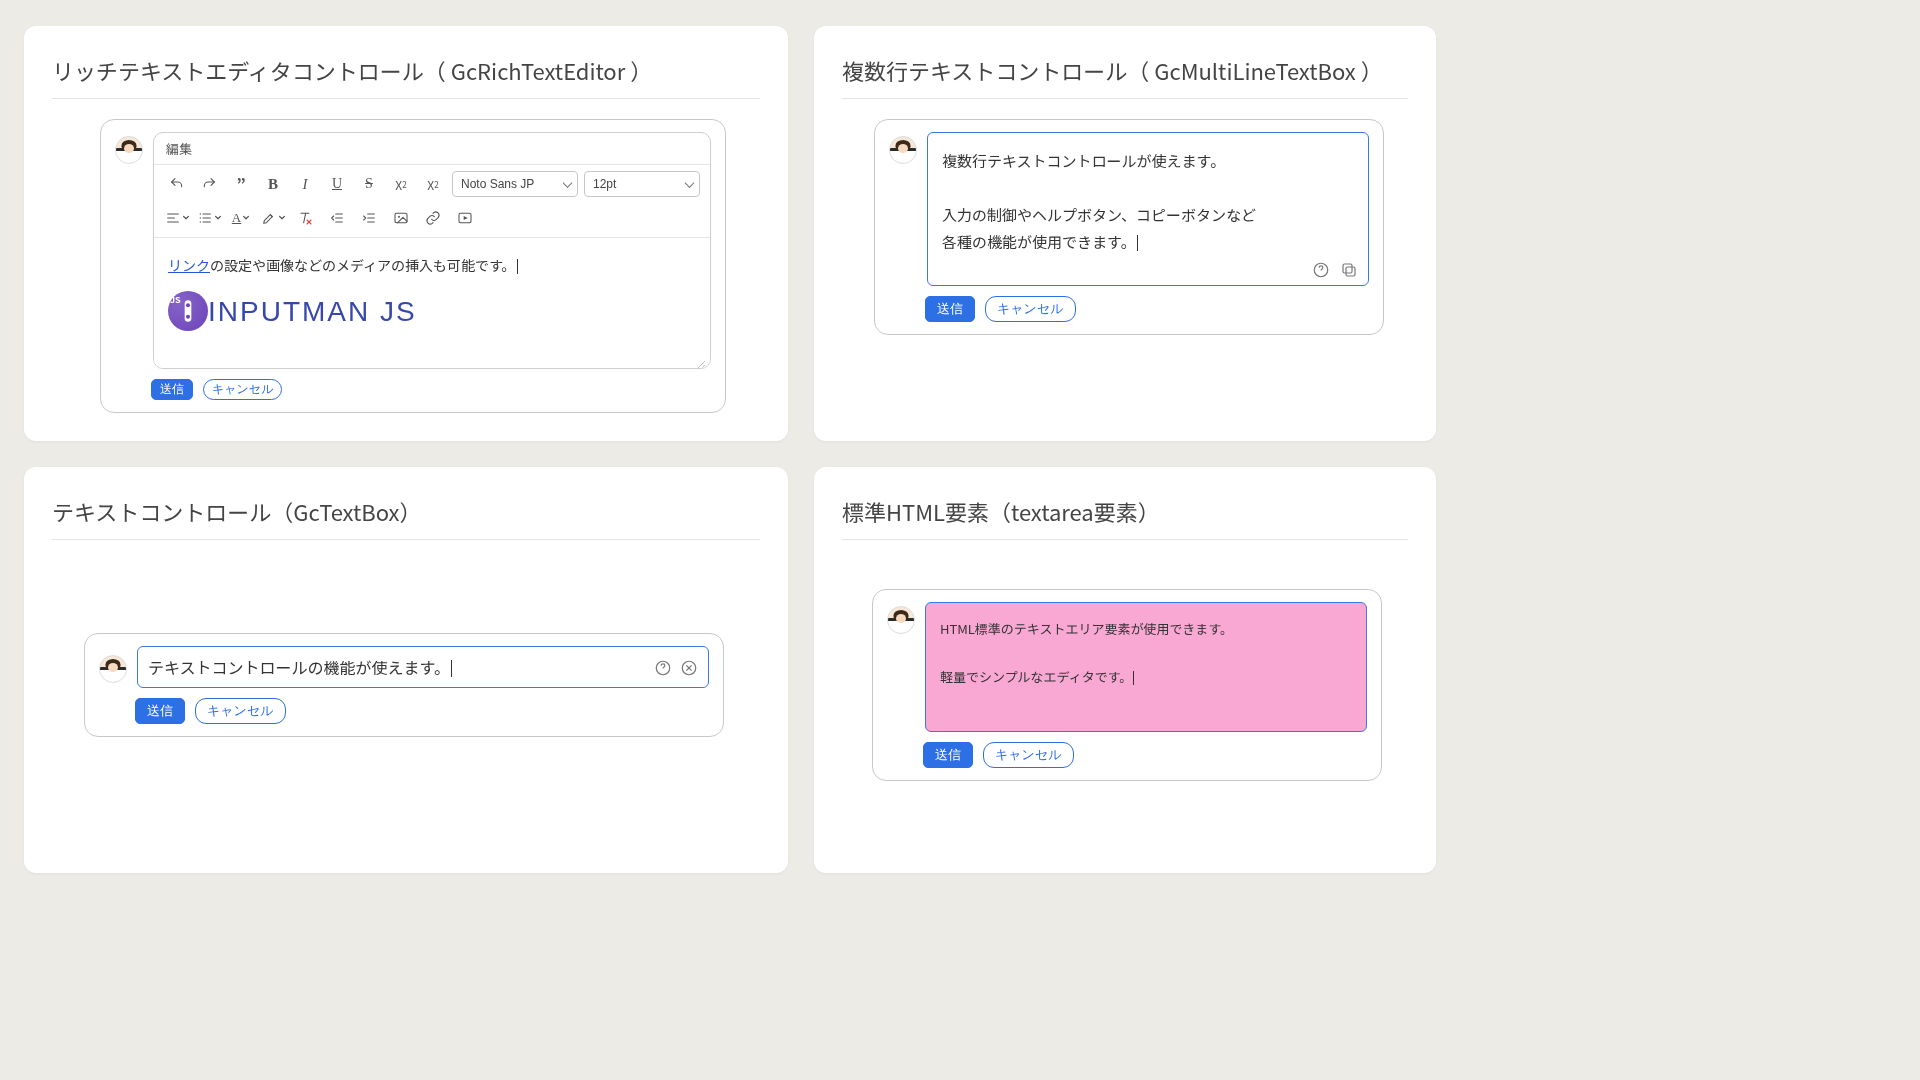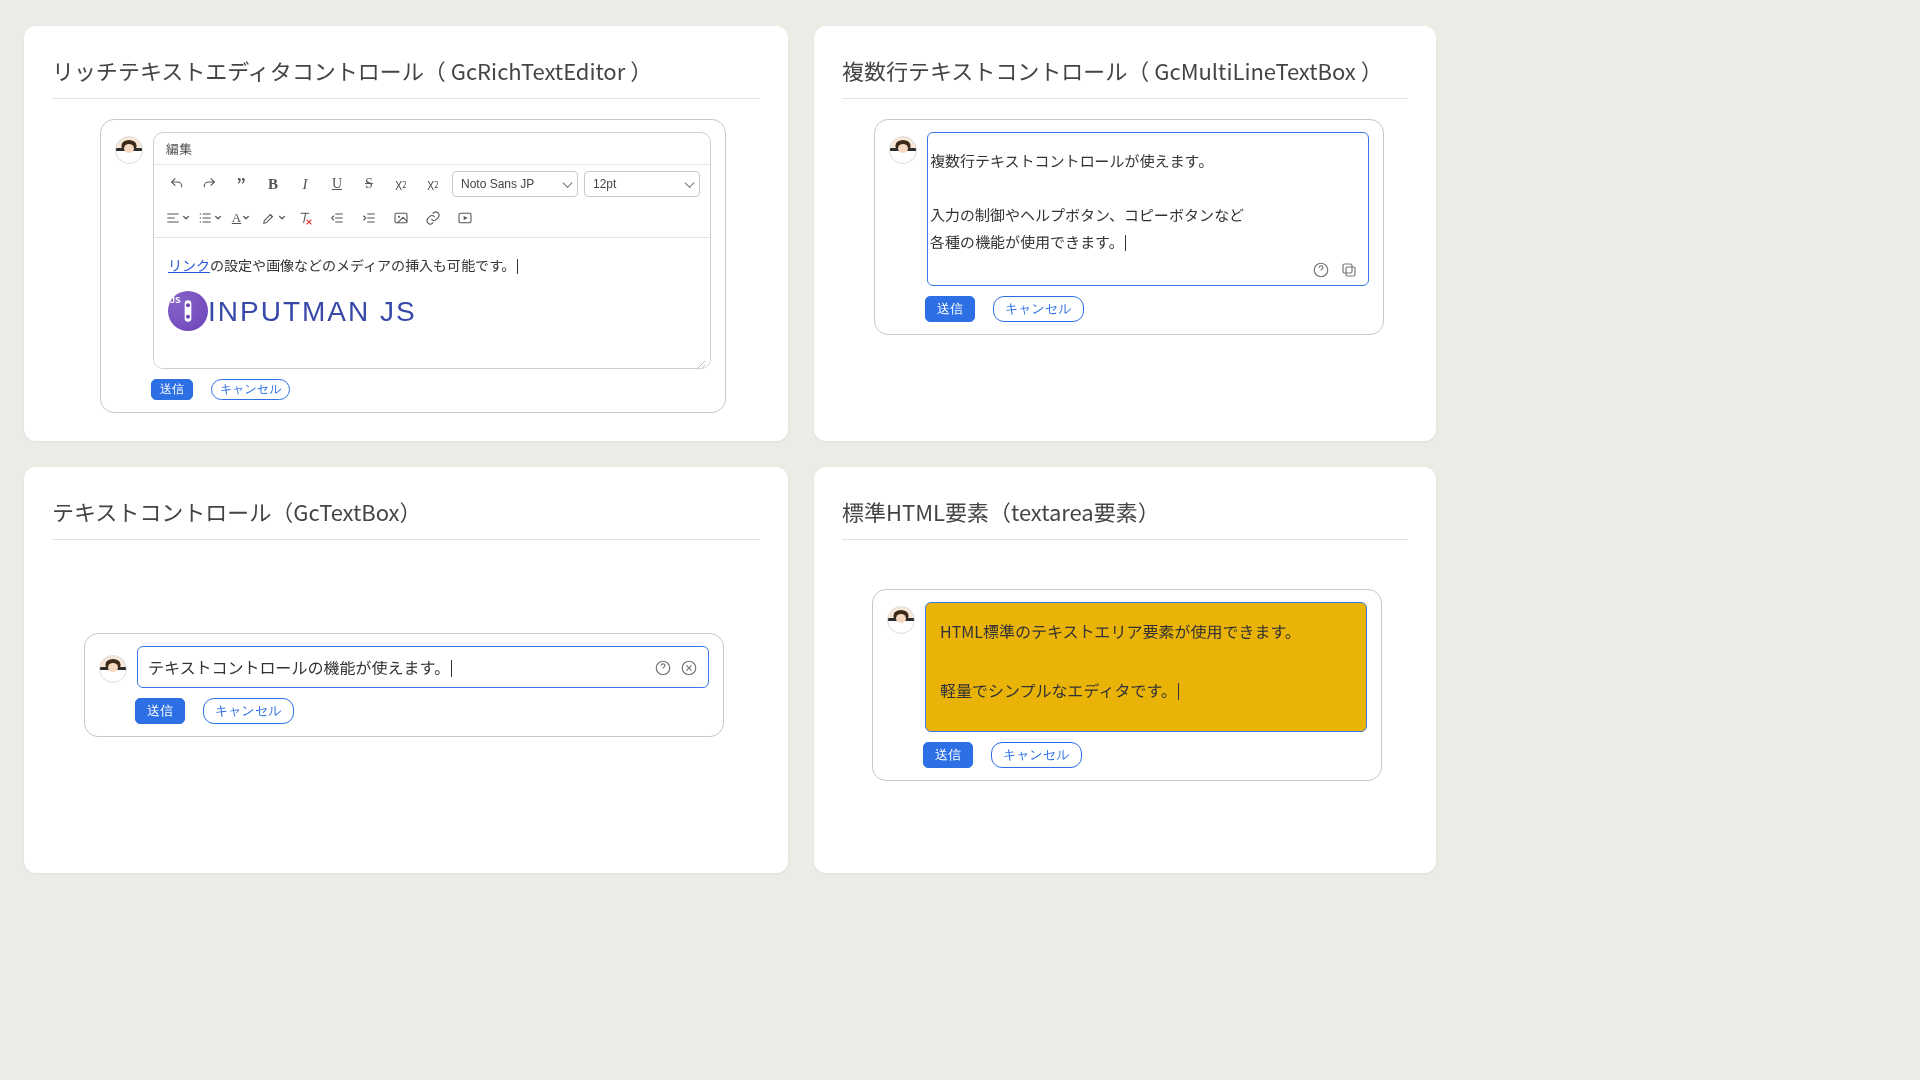--- a/index.html
+++ b/index.html
@@ -29,35 +29,35 @@
 .rte-body .bold-blue{color:#3748a9;font-weight:700;}
 .rte-body a{color:#2359d8;text-decoration:underline;}
 .caret{display:inline-block;width:0;height:1.05em;border-left:1.4px solid #333;vertical-align:-3px;margin-left:1px;}
 
 .logo-row{display:flex;align-items:center;margin-top:6px;}
 .logo-badge{width:40px;height:40px;border-radius:50%;background:radial-gradient(circle at 30% 30%,#8563c9,#6d44b7);display:flex;align-items:center;justify-content:center;position:relative;}
 .logo-badge span{position:absolute;top:0;left:2px;font-size:9px;color:#fff;font-weight:700;}
 .logo-badge svg{width:20px;height:26px;}
 .logo-text{font-family:"Segoe UI","Arial Narrow",sans-serif;font-size:28px;letter-spacing:2px;color:#3748a9;font-weight:400;}
 
-.btnrow{display:flex;gap:18px;margin-top:10px;}
+.btnrow{display:flex;gap:10px;margin-top:10px;}
 .btn-primary{background:#2d6fe5;color:#fff;border:1px solid #2d6fe5;border-radius:5px;padding:3px 11px;font-size:13px;cursor:pointer;}
 .btn-secondary{background:#fff;color:#2d6fe5;border:1px solid #2d6fe5;border-radius:11px;padding:3px 11px;font-size:13px;cursor:pointer;}
 .btn-sm{padding:1px 8px;font-size:12px;}
 
-.multiline{flex:1;border:1.5px solid #3a78e6;border-radius:6px;padding:14px 2px 8px;font-size:15px;line-height:1.8;min-height:130px;position:relative;background:#fff;}
+.multiline{flex:1;border:1.5px solid #3a78e6;border-radius:6px;padding:14px 14px 8px;font-size:15px;line-height:1.8;min-height:130px;position:relative;background:#fff;}
 .multiline .iconbar{position:absolute;right:10px;bottom:8px;display:flex;gap:10px;}
 .icon-sm{width:18px;height:18px;cursor:pointer;}
 .icon-sm svg{width:18px;height:18px;stroke:#777;fill:none;stroke-width:1.6;}
 
 .singleline{flex:1;display:flex;align-items:center;border:1.5px solid #3a78e6;border-radius:6px;padding:8px 10px;font-size:16px;background:#fff;gap:36px;}
 .singleline .text{flex:1;}
 .singleline .icons{display:flex;gap:8px;}
 
-.textarea-box{flex:1;border:1.5px solid #3a78e6;border-radius:6px;padding:14px 14px;font-size:16px;line-height:1.85;min-height:100px;background:#eab308;}
+.textarea-box{flex:1;border:1.5px solid #3a78e6;border-radius:6px;padding:14px 14px;font-size:13px;line-height:1.85;min-height:100px;background:#f9a8d4;}
 
 .panel.bottom{min-height:350px;}
 .vcenter{display:flex;flex-direction:column;justify-content:center;height:250px;}
 #card-richtext{margin:0 34px 0 48px;}
 #card-multiline{margin:20px 24px 0 32px;}
 #card-textbox{margin:0 36px 0 32px;}
 #card-textarea{margin:0 26px 0 30px;}
 </style>
 </head>
 <body>

